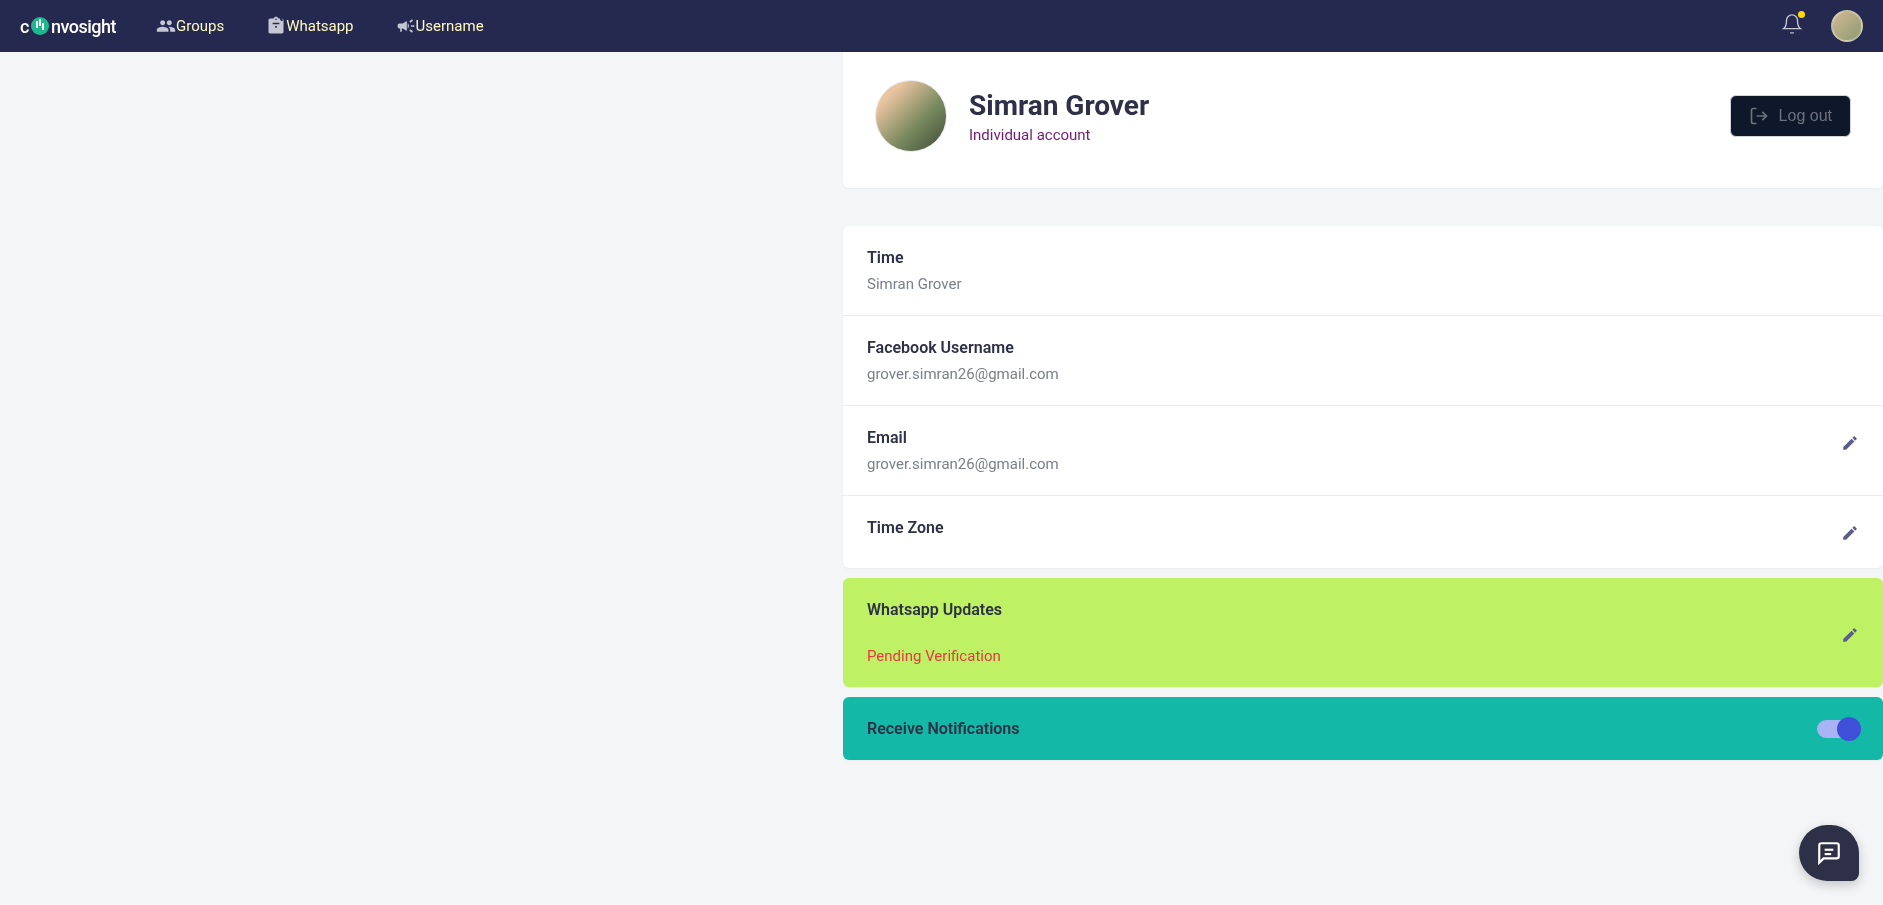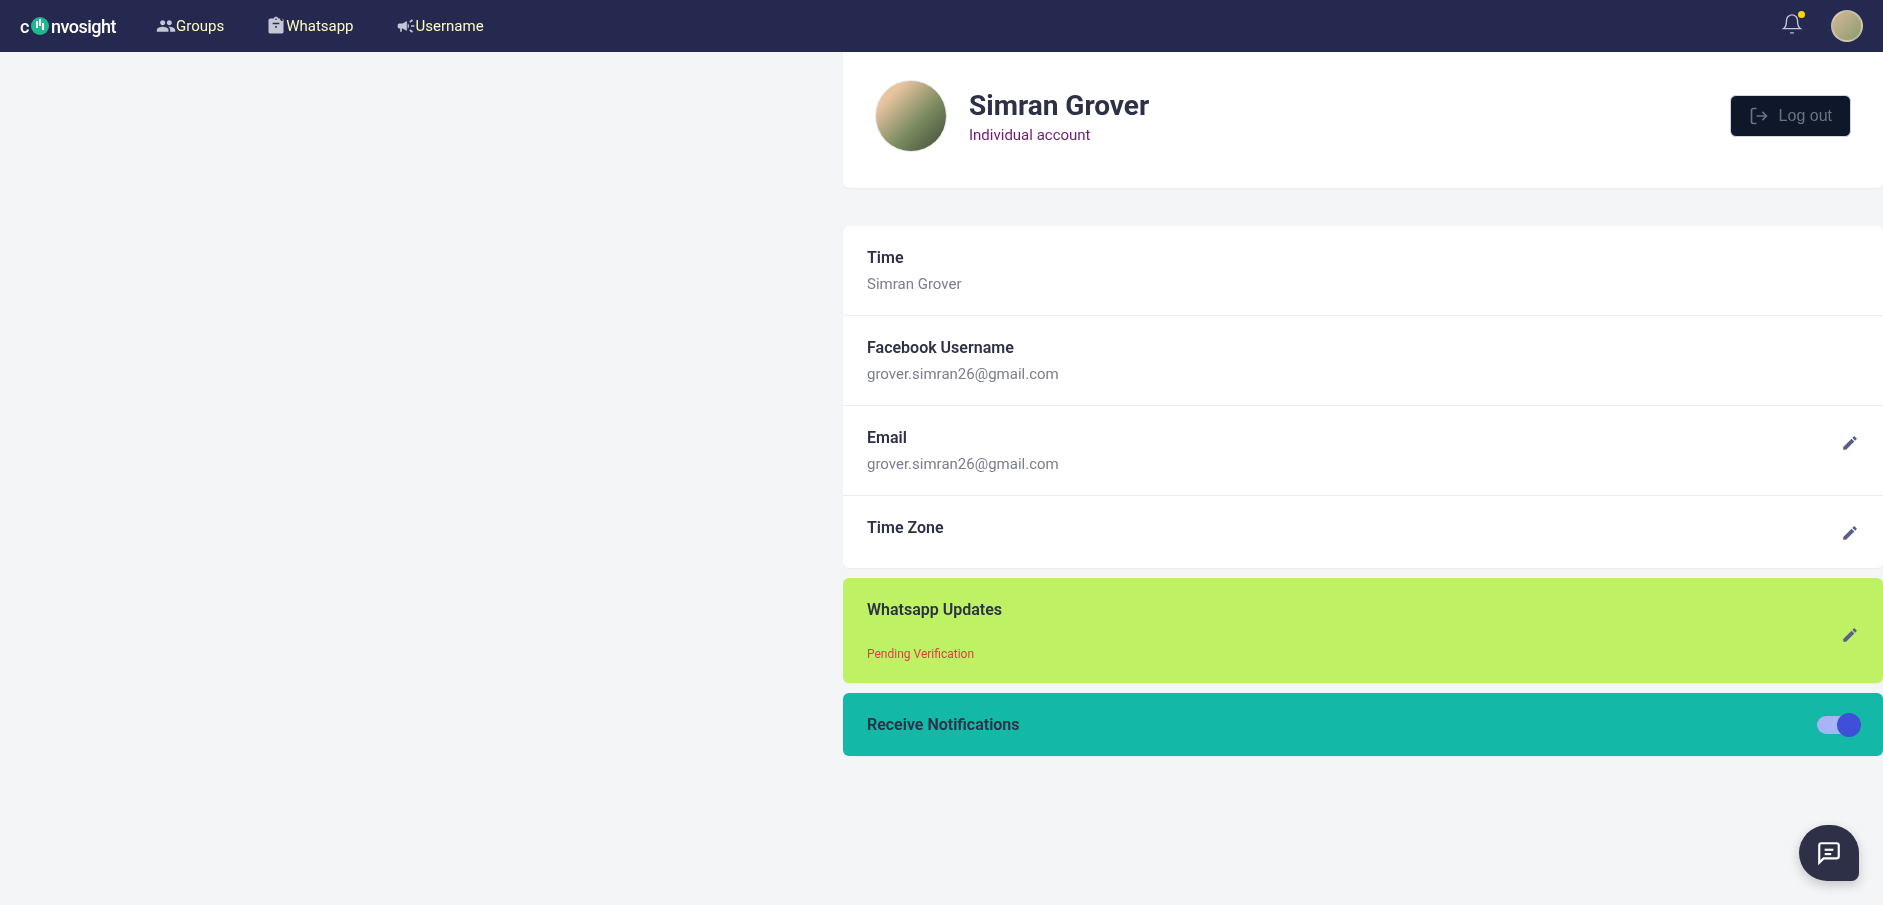--- a/index.html
+++ b/index.html
@@ -186,21 +186,21 @@
       font-size: 16px;
       font-weight: 600;
       color: #2d3046;
       margin-bottom: 8px;
     }
     .settings-value {
       font-size: 15px;
       color: #7b7e8c;
     }
     .settings-status {
-      font-size: 12px;
+      font-size: 15px;
       color: #e63946;
       margin-top: 28px;
     }
     .edit-icon {
       cursor: pointer;
       margin-top: 6px;
     }
     .edit-icon svg {
       width: 18px;
       height: 18px;

